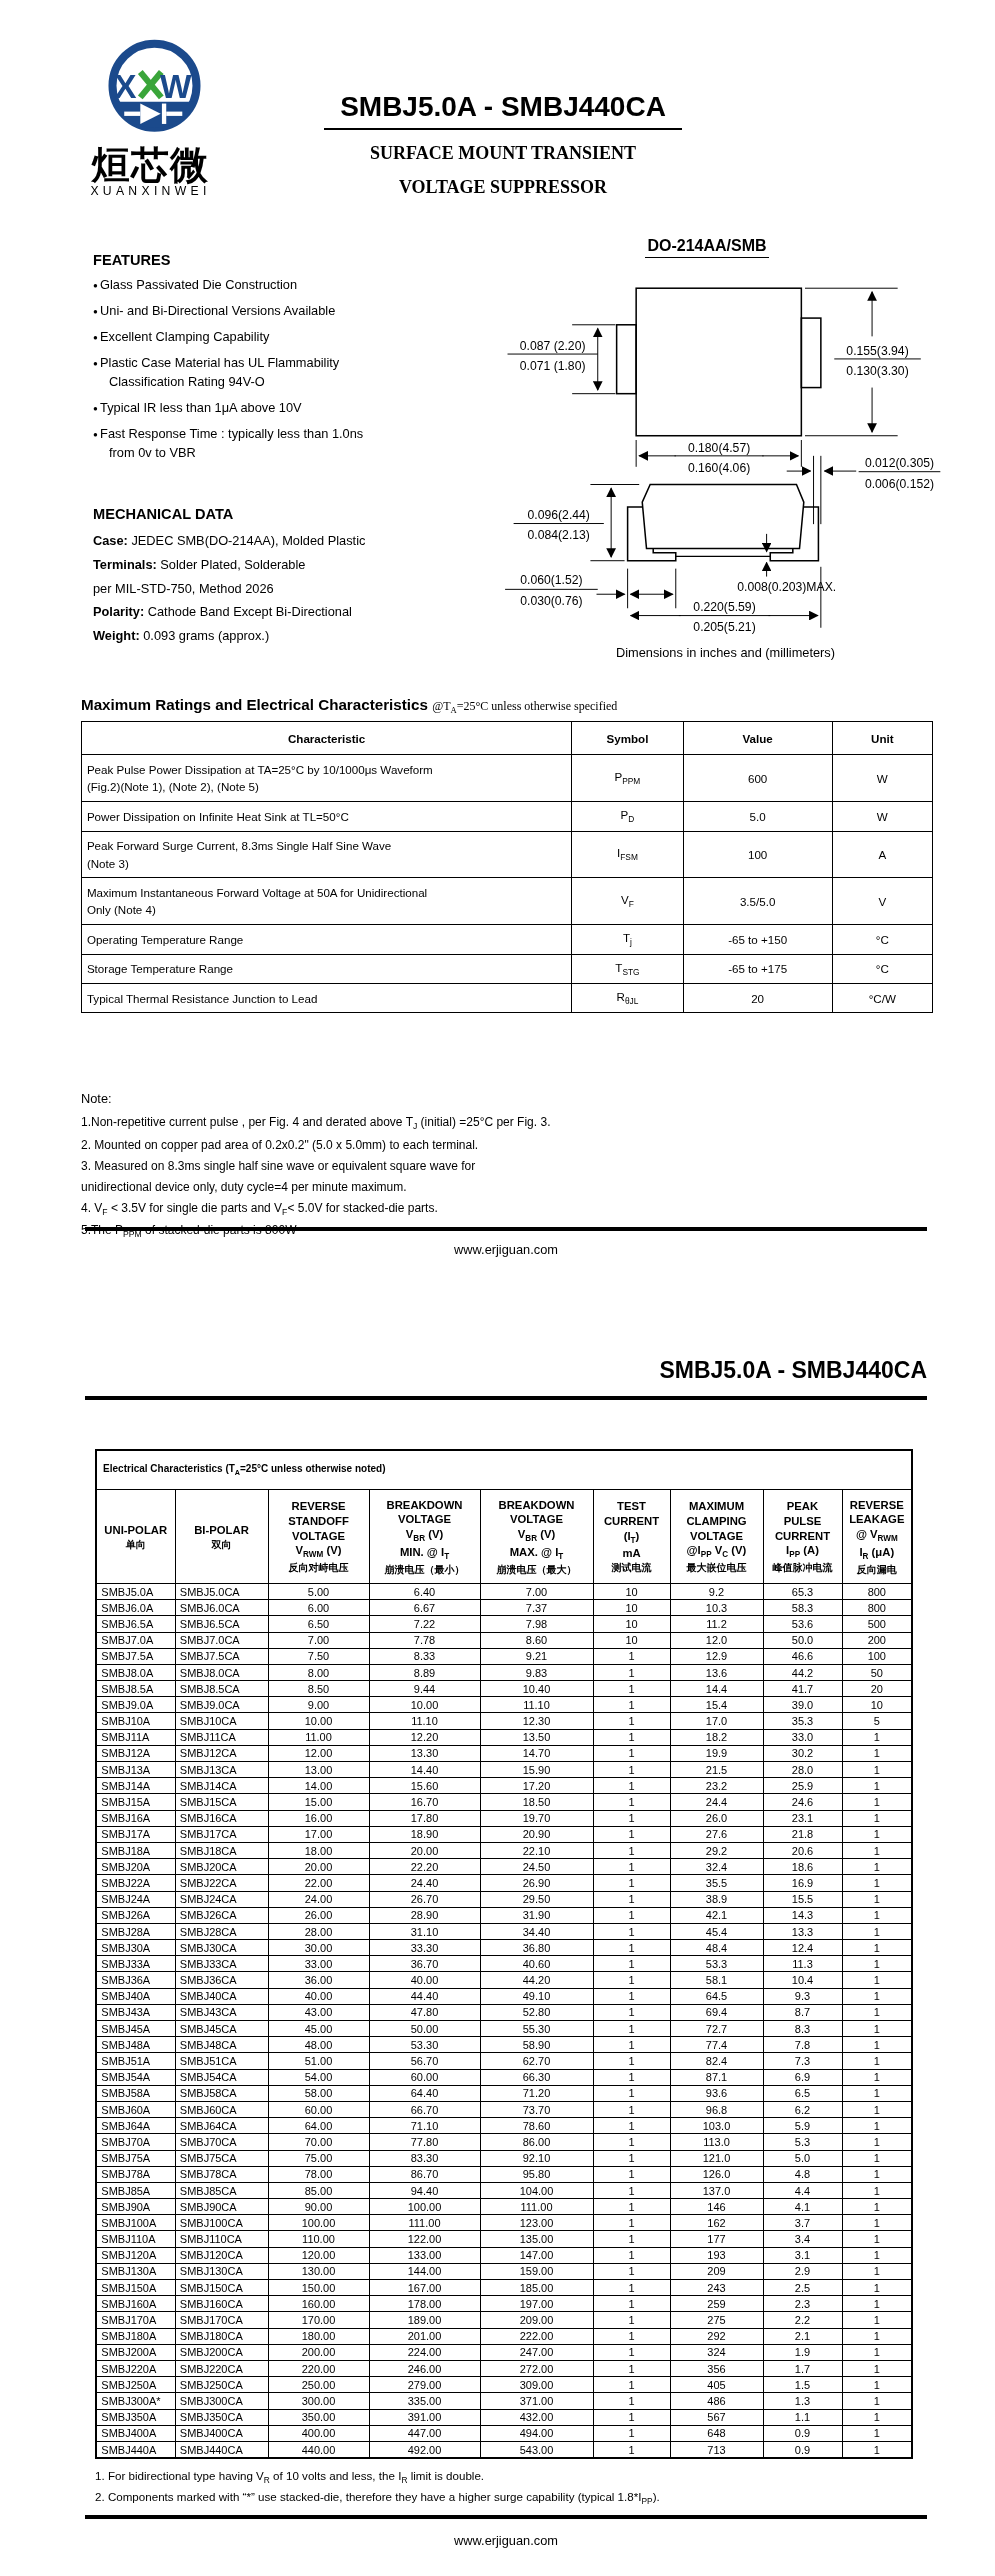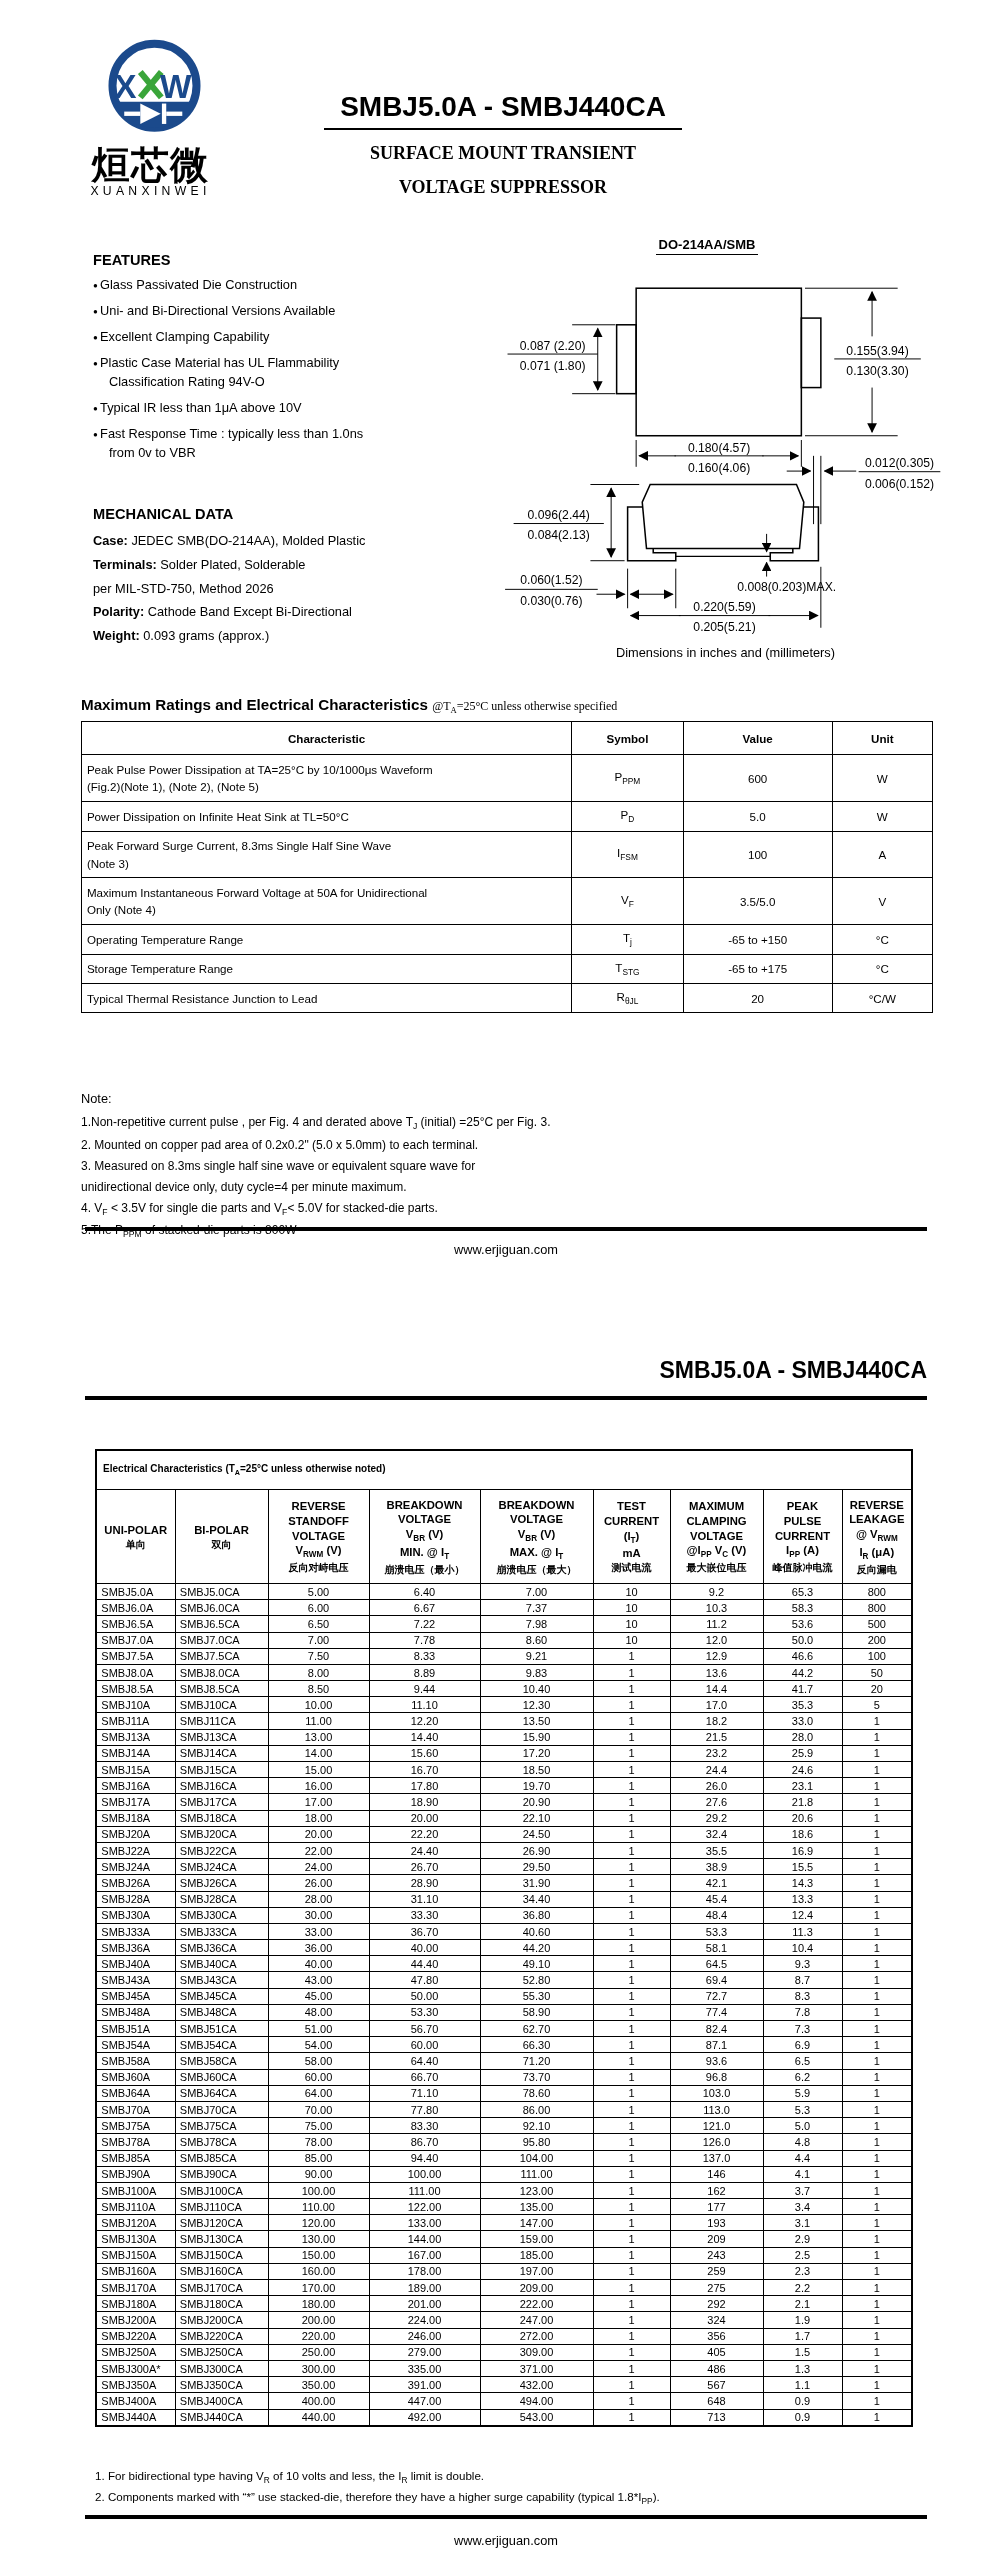--- a/index.html
+++ b/index.html
@@ -15,21 +15,21 @@
   .title-block h2{margin:12px 0 0 0;font-size:18px;font-weight:bold;line-height:1.25;font-family:Liberation Serif, serif;}
   
   .features{left:93px;top:252px;width:366px;}
   .features h3,.mech h3{margin:0 0 7.3px 0;font-size:14.6px;font-weight:bold;}
   .features ul{margin:0;padding:0;list-style:none;font-size:12.8px;}
   .features li{margin:0 0 6.7px 0;padding-left:16px;text-indent:-16px;white-space:pre-line;line-height:1.5;}
   .features li::before{content:"●  ";font-size:8px;vertical-align:1.2px;}
   .mech{left:93px;top:506px;width:390px;}
   .mech .mline{font-size:12.8px;line-height:1.85;}
   
-  .pkg-heading{left:585px;top:237px;width:244px;text-align:center;font-size:13px;font-weight:bold;}
+  .pkg-heading{left:585px;top:237px;width:244px;text-align:center;font-size:16px;font-weight:bold;}
   .pkg-heading span{display:inline-block;border-bottom:1.8px solid #000;padding:0 2.4px 2.4px 2.4px;}
   .drawing{left:500px;top:262px;}
   .dims-caption{left:573px;top:645px;width:305px;text-align:center;font-size:12.8px;}
   svg text{font-family:"Liberation Sans","DejaVu Sans",sans-serif;}
   
   .ratings{left:81px;top:696px;width:852px;}
   .ratings .rt-title{font-size:15.2px;font-weight:bold;margin-bottom:6.1px;}
   .ratings .rt-title .rt-note{font-size:12px;font-weight:normal;font-family:Liberation Serif, serif;}
   table.ratings-table{border-collapse:collapse;table-layout:fixed;width:852px;border:1.8px solid #000;}
   table.ratings-table th,table.ratings-table td{border:0.9px solid #000;border-top:1.5px solid #000;border-bottom:1.5px solid #000;font-size:11.6px;padding:5.5px 4.9px;text-align:center;vertical-align:middle;}
@@ -438,40 +438,62 @@
             <td class="pn">SMBJ8.5A</td>
             <td class="pn">SMBJ8.5CA</td>
             <td>8.50</td>
             <td>9.44</td>
             <td>10.40</td>
             <td>1</td>
             <td>14.4</td>
             <td>41.7</td>
             <td>20</td>
           </tr>
+          <tr class="group-end">
+            <td class="pn">SMBJ9.0A</td>
+            <td class="pn">SMBJ9.0CA</td>
+            <td>9.00</td>
+            <td>10.00</td>
+            <td>11.10</td>
+            <td>1</td>
+            <td>15.4</td>
+            <td>39.0</td>
+            <td>10</td>
+          </tr>
           <tr>
             <td class="pn">SMBJ10A</td>
             <td class="pn">SMBJ10CA</td>
             <td>10.00</td>
             <td>11.10</td>
             <td>12.30</td>
             <td>1</td>
             <td>17.0</td>
             <td>35.3</td>
             <td>5</td>
           </tr>
           <tr>
             <td class="pn">SMBJ11A</td>
             <td class="pn">SMBJ11CA</td>
             <td>11.00</td>
             <td>12.20</td>
             <td>13.50</td>
             <td>1</td>
             <td>18.2</td>
             <td>33.0</td>
+            <td>1</td>
+          </tr>
+          <tr>
+            <td class="pn">SMBJ12A</td>
+            <td class="pn">SMBJ12CA</td>
+            <td>12.00</td>
+            <td>13.30</td>
+            <td>14.70</td>
+            <td>1</td>
+            <td>19.9</td>
+            <td>30.2</td>
             <td>1</td>
           </tr>
           <tr class="group-end">
             <td class="pn">SMBJ13A</td>
             <td class="pn">SMBJ13CA</td>
             <td>13.00</td>
             <td>14.40</td>
             <td>15.90</td>
             <td>1</td>
             <td>21.5</td>

